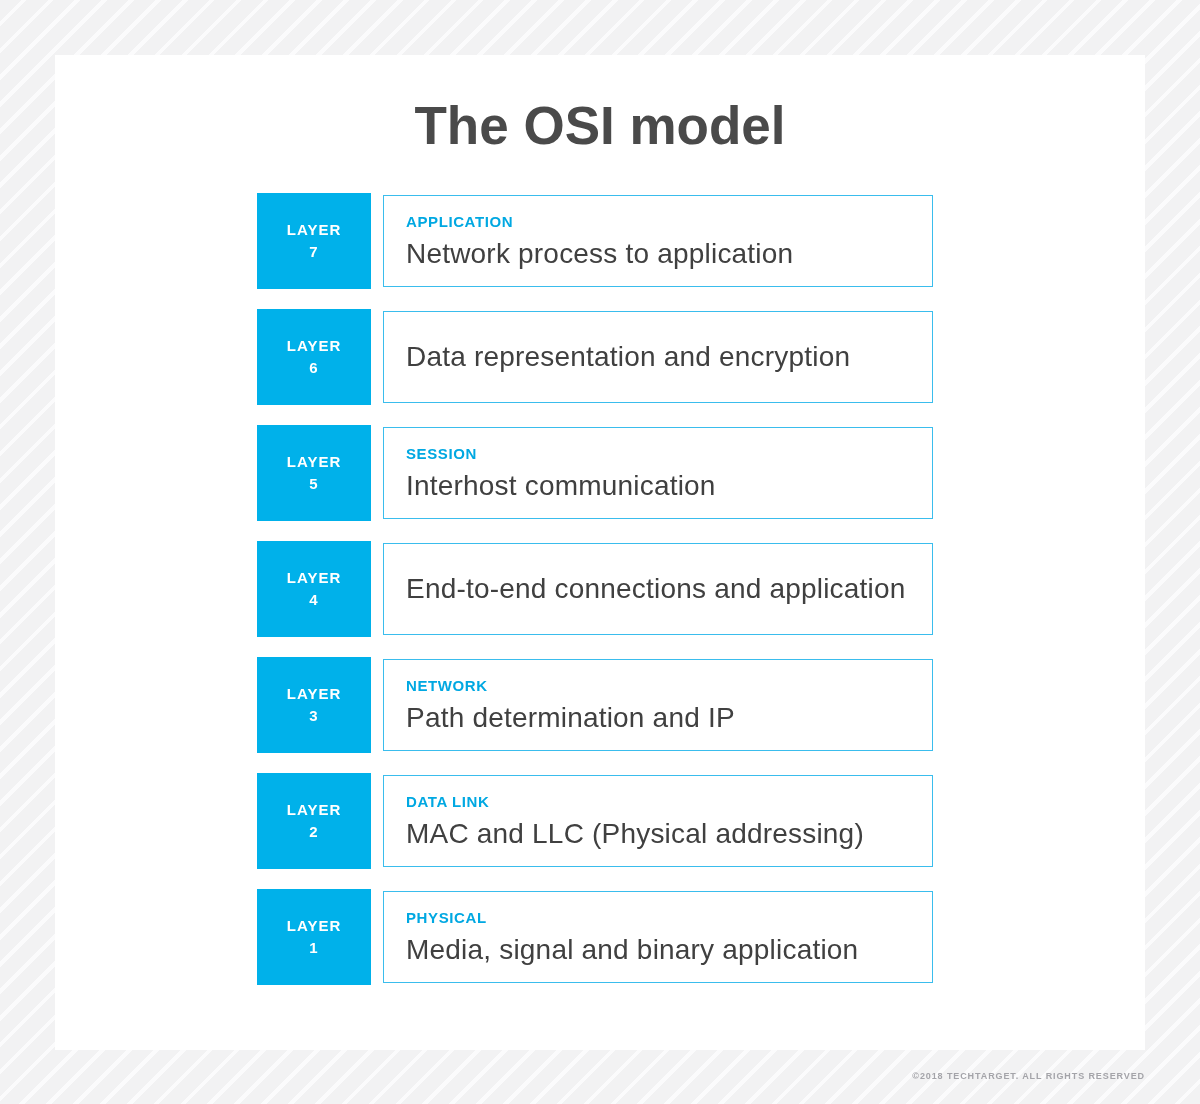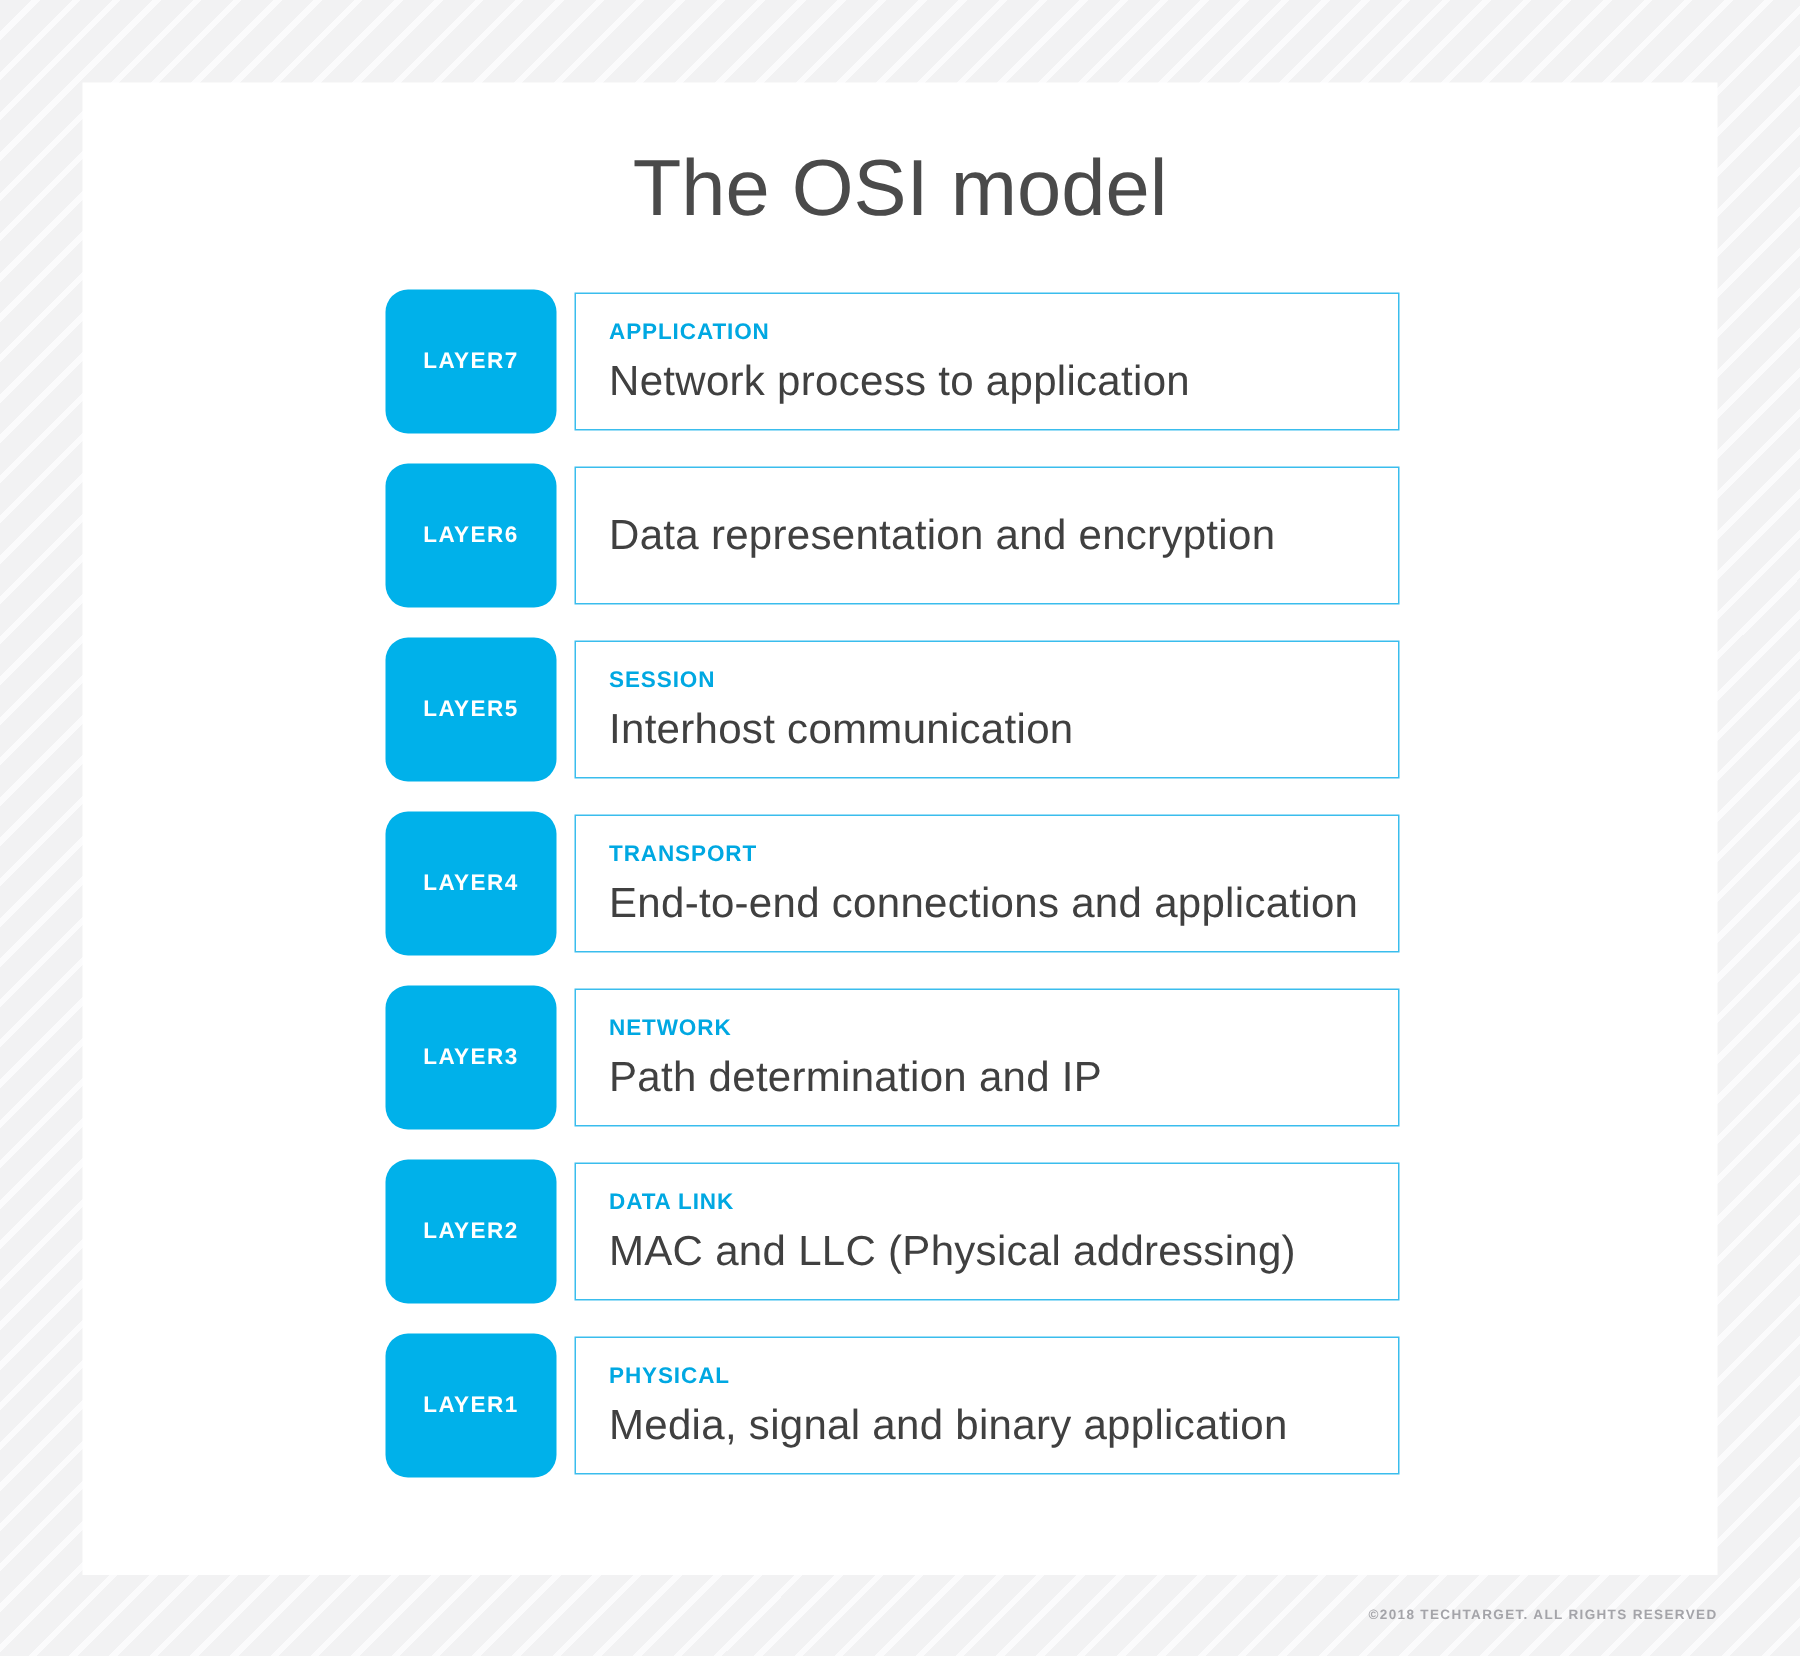--- a/index.html
+++ b/index.html
@@ -38,48 +38,48 @@
     height: 995px;
     background: var(--card);
   }
   .title {
     position: absolute;
     top: 40px;
     left: 0;
     width: 100%;
     text-align: center;
     font-size: 53px;
-    font-weight: normal;
+    font-weight: bold;
     color: var(--title);
     letter-spacing: 0px;
   }
   .rows {
     position: absolute;
     left: 202px;
     top: 138px;
     width: 688px;
   }
   .row {
     display: flex;
     height: 96px;
     margin-bottom: 20px;
   }
   .layer-box {
     flex: 0 0 114px;
     width: 114px;
     background: var(--accent);
     color: var(--layer-label);
     display: flex;
+    flex-direction: column;
     align-items: center;
     justify-content: center;
     font-size: 15px;
     font-weight: bold;
     letter-spacing: 1px;
     line-height: 1.5;
-    border-radius: 15px;
   }
   .content-box {
     flex: 1;
     margin: 2px 12px;
     border: 1px solid var(--box-border);
     background: var(--card);
     display: flex;
     flex-direction: column;
     justify-content: center;
     padding-left: 22px;
@@ -144,21 +144,20 @@
       <span class="layer-desc">Interhost communication</span>
     </div>
   </div>
 
   <div class="row">
     <div class="layer-box">
       <span>LAYER</span>
       <span>4</span>
     </div>
     <div class="content-box">
-      <span class="layer-name">TRANSPORT</span>
       <span class="layer-desc">End-to-end connections and application</span>
     </div>
   </div>
 
   <div class="row">
     <div class="layer-box">
       <span>LAYER</span>
       <span>3</span>
     </div>
     <div class="content-box">

